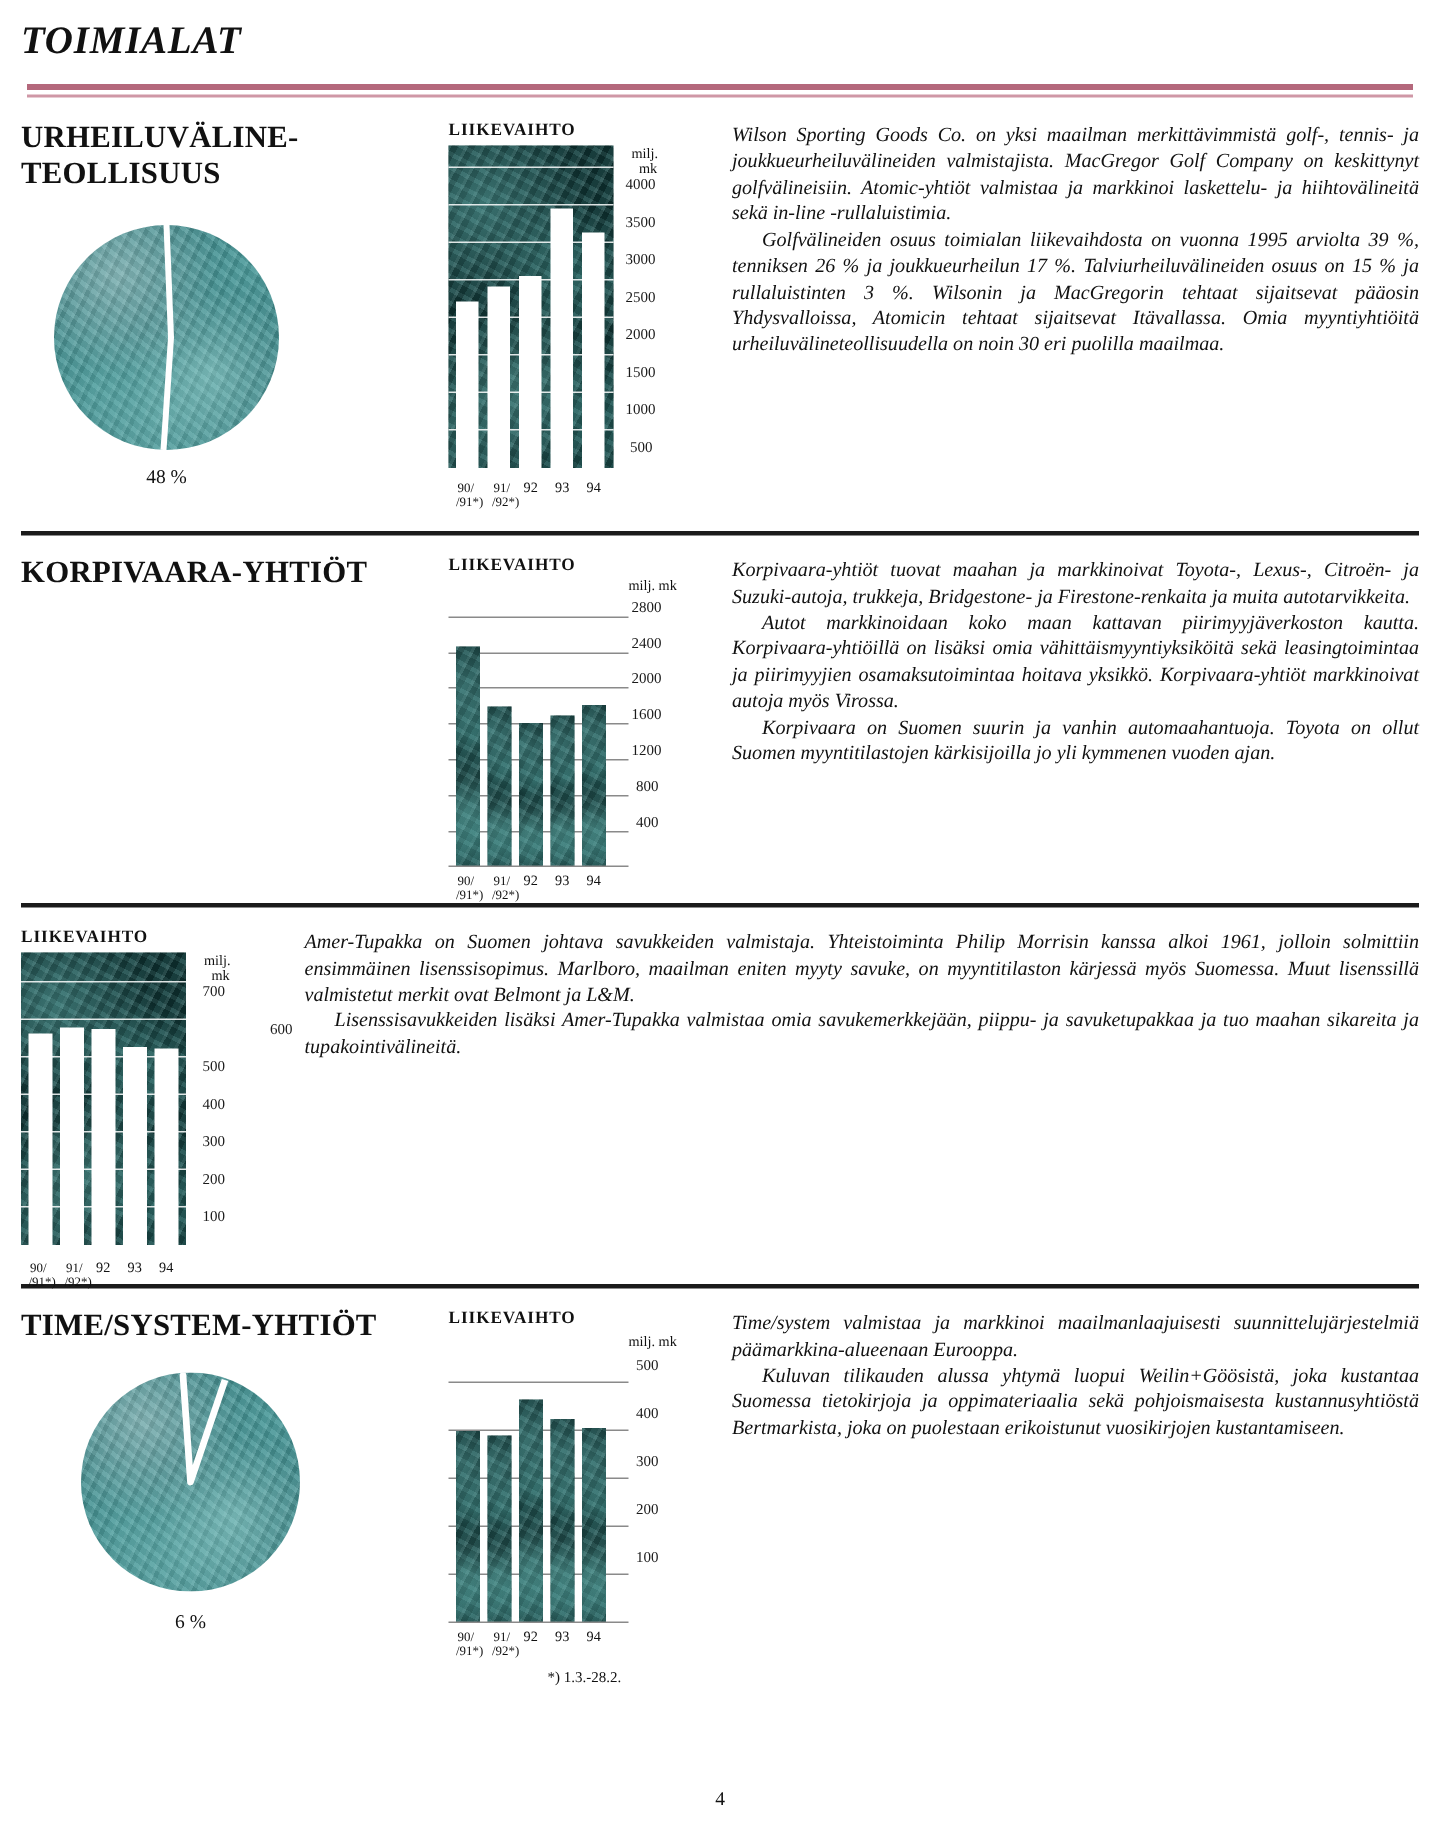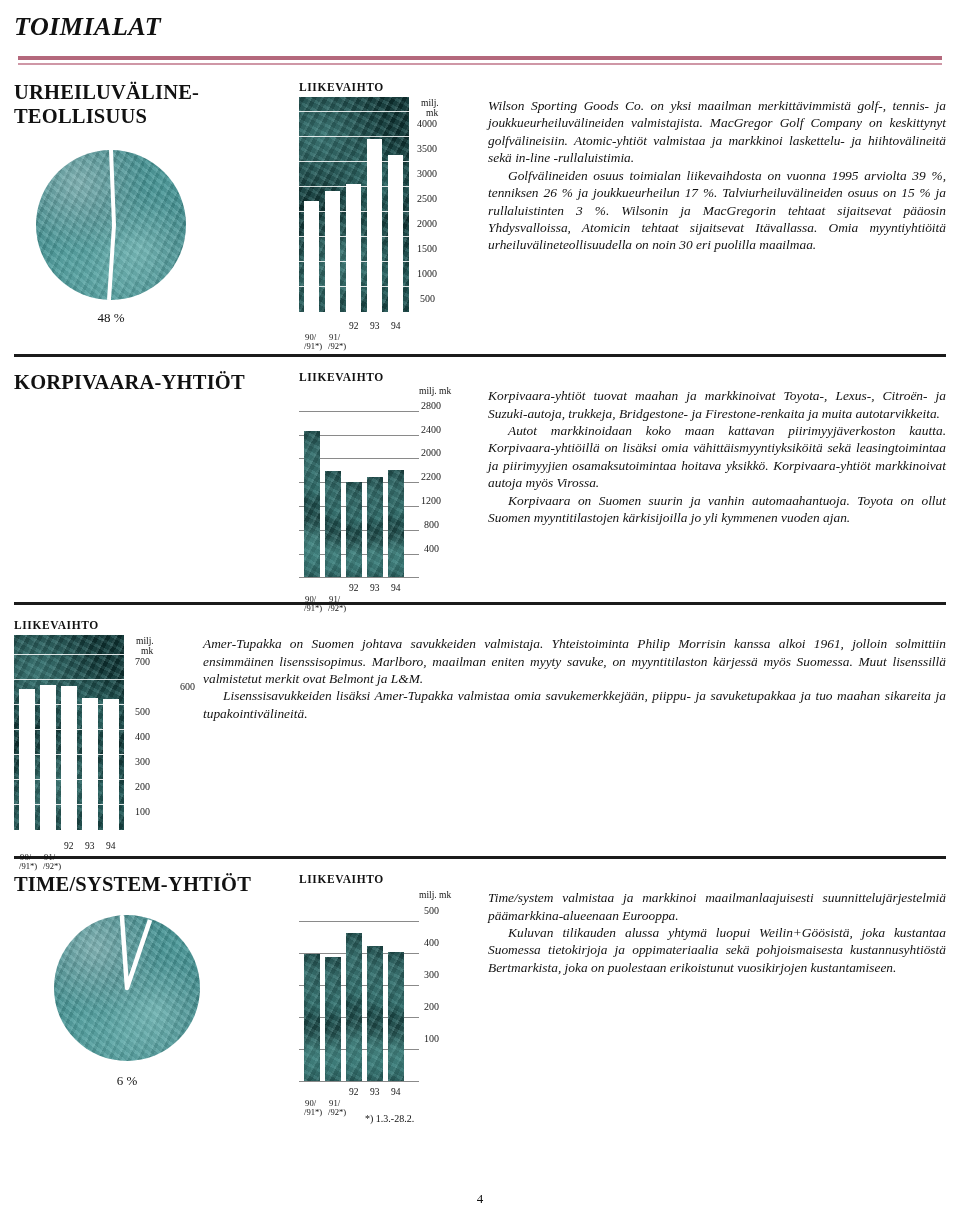--- a/index.html
+++ b/index.html
@@ -29,21 +29,21 @@
   
   .section {
     display: flex;
     padding: 14px 14px 0 14px;
     position: relative;
   }
   .divider { height: 3px; background: #1b1b1b; margin: 6px 14px 0 14px; }
 
   .col-title  { width: 285px; flex: 0 0 285px; position: relative; }
   .col-chart  { width: 175px; flex: 0 0 175px; position: relative; }
-  .col-text   { flex: 1 1 auto; padding-left: 14px; margin-top: 16px; }
+  .col-text   { flex: 1 1 auto; padding-left: 14px; }
 
   .sect-title {
     font-family: "Liberation Serif", serif;
     font-weight: bold;
     font-size: 20.5px;
     line-height: 1.15;
     letter-spacing: 0.2px;
   }
 
   
@@ -104,21 +104,21 @@
     line-height: 1.05;
     white-space: nowrap;
   }
   .xlab {
     position: absolute;
     font-size: 9.5px;
     font-family: "Liberation Serif", serif;
     text-align: center;
     white-space: nowrap;
   }
-  .xlab .stack { display: inline-block; font-size: 8.6px; line-height: 1; margin-top: 12px; }
+  .xlab .stack { display: inline-block; font-size: 8.6px; line-height: 1; }
   .xlab .stack .num { display: block; }
   .xlab .stack .den { display: block; margin-left: 5px; }
   .footnote { position: absolute; font-size: 10px; font-family: "Liberation Serif", serif; }
 
   
   .body-text {
     font-family: "Liberation Serif", serif;
     font-style: italic;
     font-size: 13.4px;
     line-height: 1.30;
@@ -248,21 +248,21 @@
       <div class="bar-tex tex-dark" style="left:68px;width:16px;height:101px;"></div>
       <div class="bar-tex tex-dark" style="left:89px;width:16px;height:108px;"></div>
 
       <div class="grid-line-dark" style="bottom:0;left:0;width:120px;"></div>
     </div>
     <div style="position:absolute;left:112px;top:16px;width:60px;">
       <div class="unit" style="top:0;left:8px;">milj. mk</div>
       <div class="ylab" style="top:13px;left:10px;">2800</div>
       <div class="ylab" style="top:37px;left:10px;">2400</div>
       <div class="ylab" style="top:60px;left:10px;">2000</div>
-      <div class="ylab" style="top:84px;left:10px;">2200</div>
+      <div class="ylab" style="top:84px;left:10px;">1600</div>
       <div class="ylab" style="top:108px;left:10px;">1200</div>
       <div class="ylab" style="top:132px;left:13px;">800</div>
       <div class="ylab" style="top:156px;left:13px;">400</div>
     </div>
     <div style="position:absolute;left:0;top:212px;width:120px;">
       <div class="xlab" style="left:0px;top:0;">
         <span class="stack"><span class="num">90/</span><span class="den">/91*)</span></span>
       </div>
       <div class="xlab" style="left:24px;top:0;">
         <span class="stack"><span class="num">91/</span><span class="den">/92*)</span></span>

